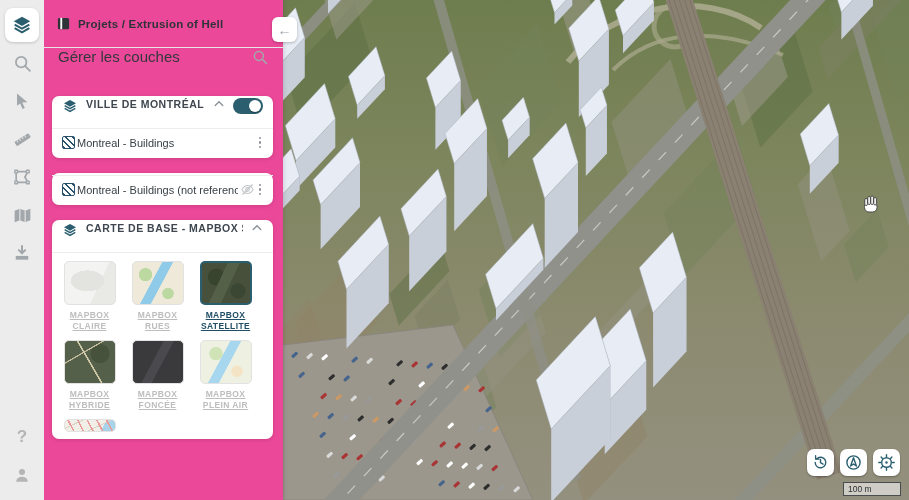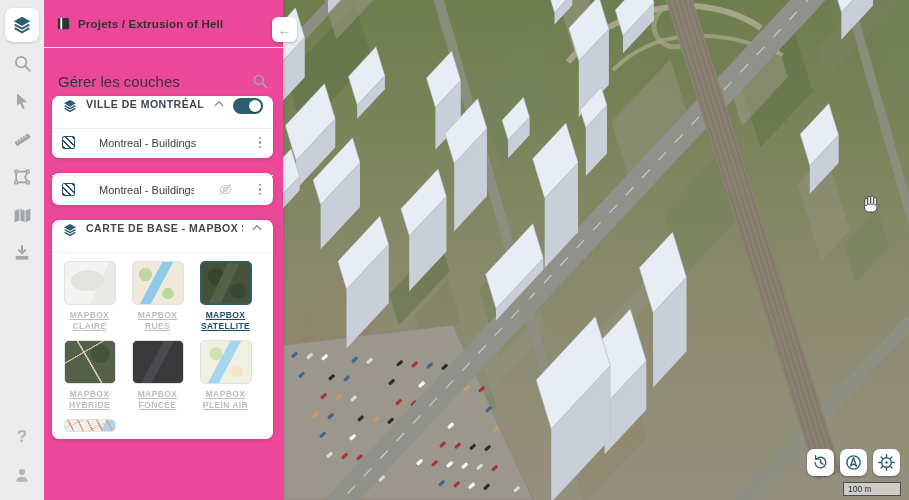--- a/index.html
+++ b/index.html
@@ -10,29 +10,29 @@
   .rail{position:absolute;left:0;top:0;width:44px;height:500px;background:#ececec;display:flex;flex-direction:column;align-items:center;z-index:4;}
   .rail-btn{width:34px;height:34px;margin-top:4px;display:flex;align-items:center;justify-content:center;border-radius:8px;}
   .rail-btn.active{background:#fff;box-shadow:0 1px 3px rgba(0,0,0,.18);}
   .rail-spacer{flex:1;}
   .rail-help{font-size:17px;font-weight:bold;color:#b5b5b5;}
 
   
   .panel{position:absolute;left:44px;top:0;width:239px;height:500px;background:#ec4899;z-index:3;box-shadow:1px 0 4px rgba(0,0,0,.12);display:flex;flex-direction:column;}
   .panel-header{height:48px;display:flex;align-items:center;padding:0 12px;border-bottom:1px solid #e6e6e6;}
   .crumb{font-size:11.5px;font-weight:bold;color:#2f3337;letter-spacing:.2px;margin-left:7px;}
-  .panel-titlebar{height:42px;display:flex;align-items:flex-end;padding:0 14px;}
+  .panel-titlebar{height:42px;display:flex;align-items:flex-start;padding:0 14px;}
   .panel-title{font-size:15px;color:#33383c;flex:1;}
   .panel-scroll{flex:1;overflow:hidden;padding:6px 10px 0 8px;}
 
   .card{background:#fff;border-radius:7px;box-shadow:0 1px 4px rgba(0,0,0,.14);margin-bottom:15px;padding:2px 0;}
   .card-head{height:30px;display:flex;align-items:flex-start;padding:0 10px;gap:8px;}
   .card-title{flex:1;font-size:10.5px;font-weight:bold;color:#3e474f;letter-spacing:.5px;white-space:nowrap;overflow:hidden;}
   .divider{border-top:1px solid #ededed;margin:0 0;}
-  .layer-row{height:27px;display:flex;align-items:center;padding:0 10px;gap:24px;}
+  .layer-row{height:27px;display:flex;align-items:center;padding:0 10px;gap:2px;}
   .layer-label{flex:1;font-size:11px;color:#394046;white-space:nowrap;overflow:hidden;}
   .swatch{width:13px;height:13px;border:1.5px solid #28526b;border-radius:2px;background:repeating-linear-gradient(45deg,#28526b 0 1.5px,transparent 1.5px 4.5px);}
   .toggle{width:30px;height:16px;border-radius:9px;background:#2b5f6f;position:relative;}
   .toggle .knob{position:absolute;right:2px;top:2px;width:12px;height:12px;border-radius:50%;background:#fff;box-shadow:0 1px 1px rgba(0,0,0,.3);}
   .kebab{display:flex;flex-direction:column;gap:2px;align-items:center;padding:2px;}
   .kebab i{width:2.5px;height:2.5px;border-radius:50%;background:#8d9196;}
 
   
   .tiles{display:flex;flex-wrap:wrap;padding:8px 8px 0 8px;gap:0 9px;}
   .tile{width:59px;margin-bottom:8px;display:flex;flex-direction:column;align-items:center;}

